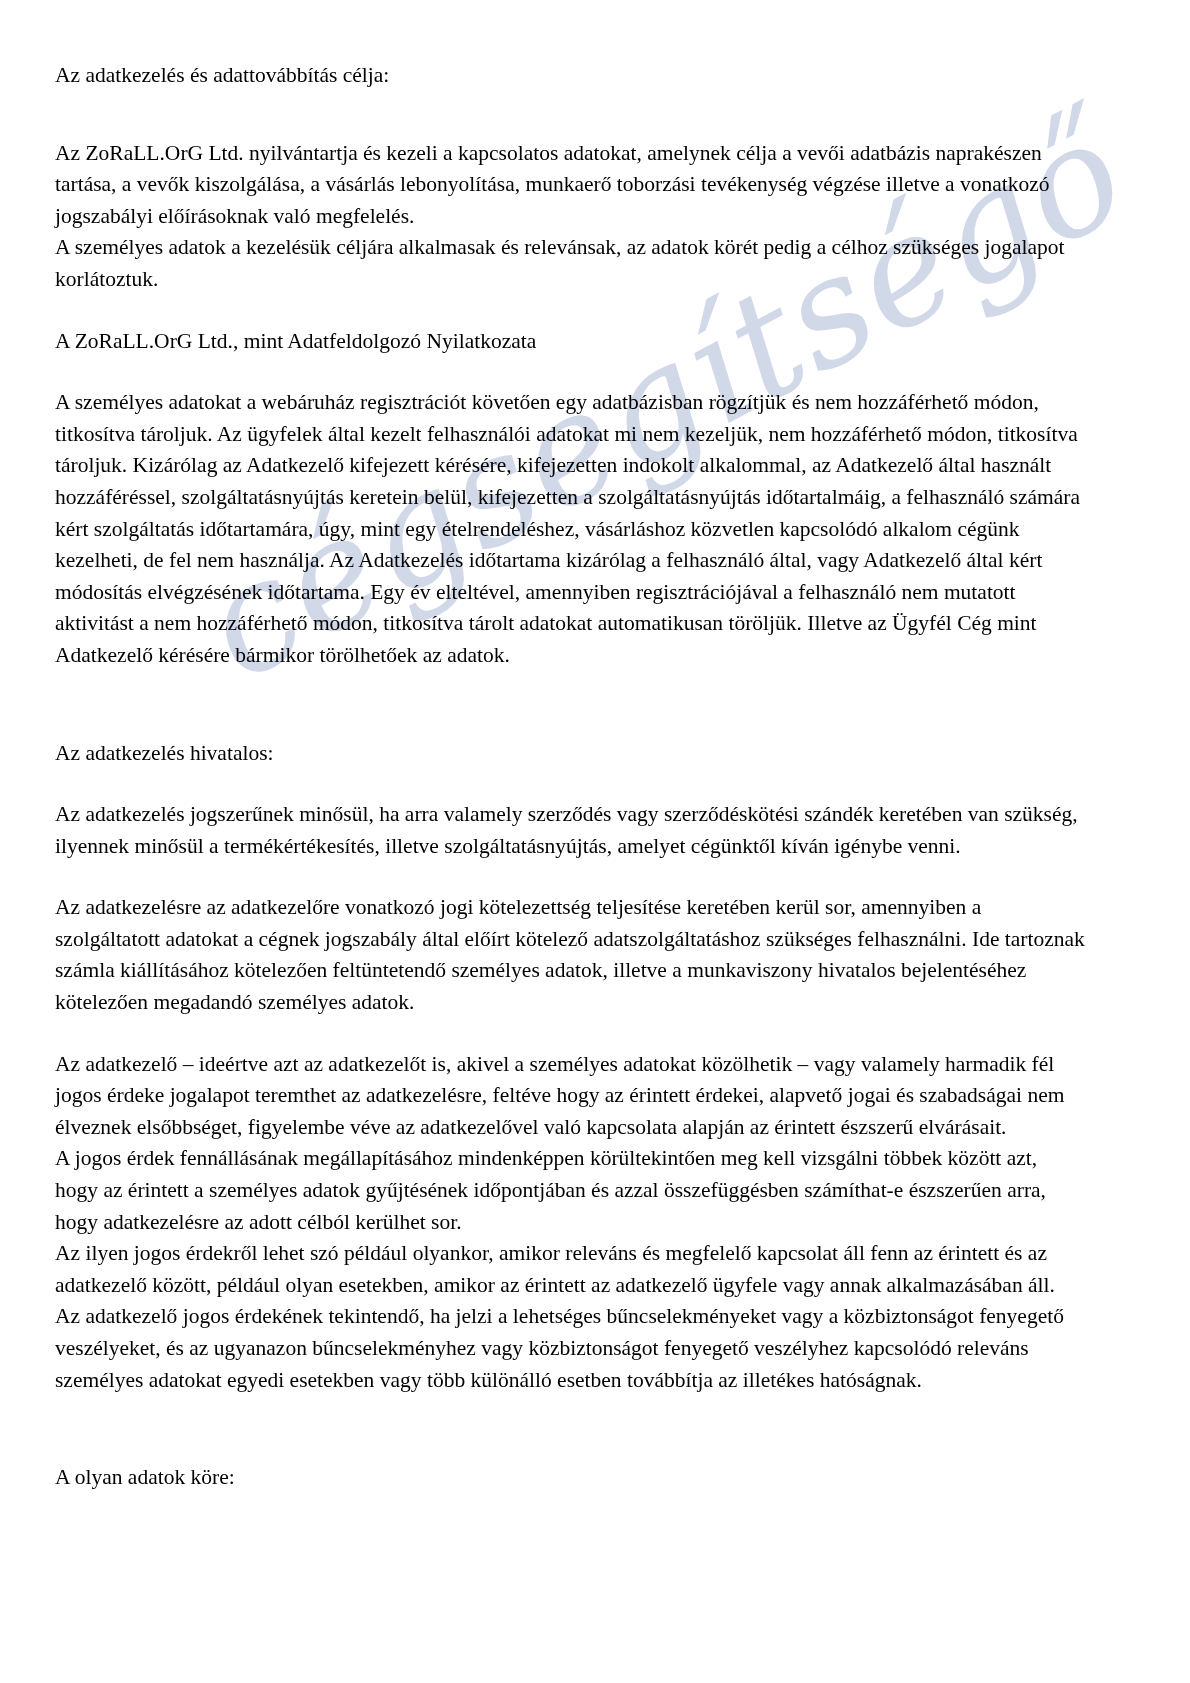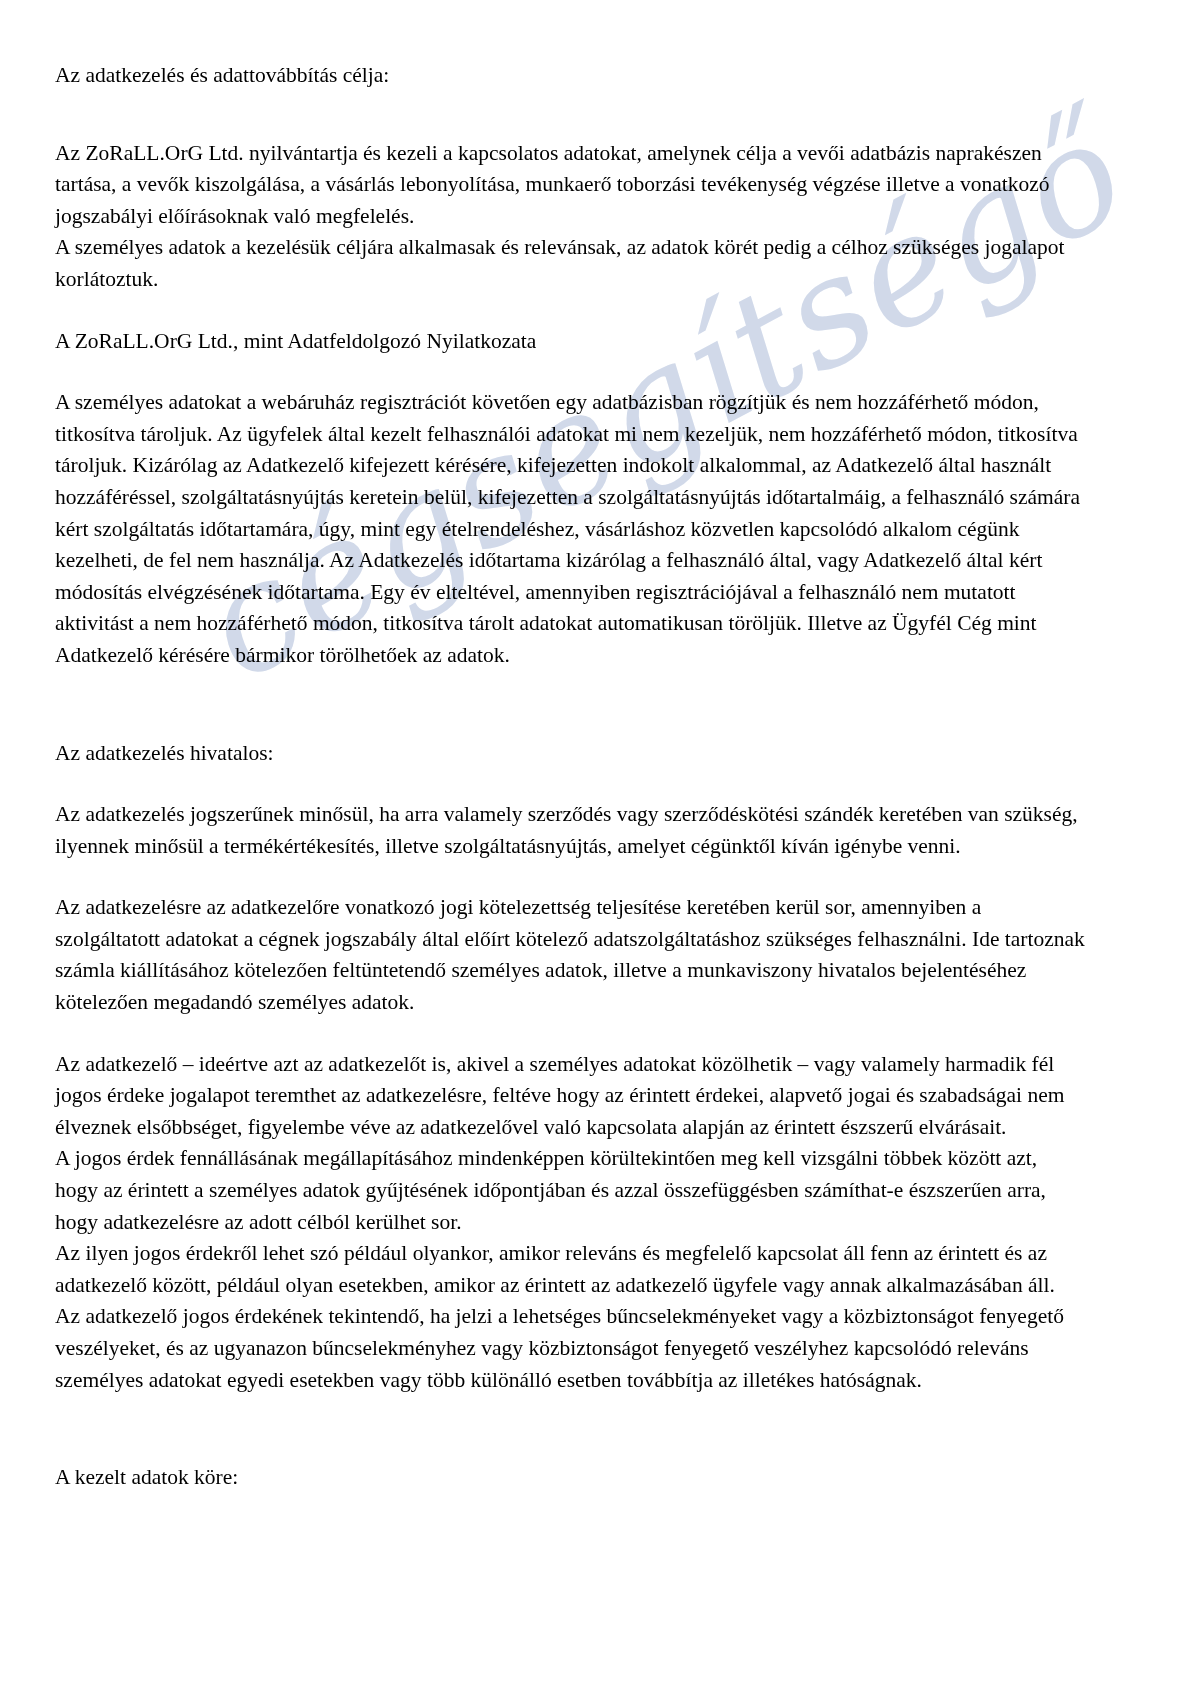--- a/index.html
+++ b/index.html
@@ -95,18 +95,18 @@
 
     <p class="block">Az adatkezelésre az adatkezelőre vonatkozó jogi kötelezettség teljesítése keretében kerül sor, amennyiben a szolgáltatott adatokat a cégnek jogszabály által előírt kötelező adatszolgáltatáshoz szükséges felhasználni. Ide tartoznak számla kiállításához kötelezően feltüntetendő személyes adatok, illetve a munkaviszony hivatalos bejelentéséhez kötelezően megadandó személyes adatok.</p>
     <div class="gap-md"></div>
 
     <p class="block">Az adatkezelő – ideértve azt az adatkezelőt is, akivel a személyes adatokat közölhetik – vagy valamely harmadik fél jogos érdeke jogalapot teremthet az adatkezelésre, feltéve hogy az érintett érdekei, alapvető jogai és szabadságai nem élveznek elsőbbséget, figyelembe véve az adatkezelővel való kapcsolata alapján az érintett észszerű elvárásait.</p>
     <p class="block">A jogos érdek fennállásának megállapításához mindenképpen körültekintően meg kell vizsgálni többek között azt, hogy az érintett a személyes adatok gyűjtésének időpontjában és azzal összefüggésben számíthat-e észszerűen arra, hogy adatkezelésre az adott célból kerülhet sor.</p>
     <p class="block">Az ilyen jogos érdekről lehet szó például olyankor, amikor releváns és megfelelő kapcsolat áll fenn az érintett és az adatkezelő között, például olyan esetekben, amikor az érintett az adatkezelő ügyfele vagy annak alkalmazásában áll.</p>
     <p class="block">Az adatkezelő jogos érdekének tekintendő, ha jelzi a lehetséges bűncselekményeket vagy a közbiztonságot fenyegető veszélyeket, és az ugyanazon bűncselekményhez vagy közbiztonságot fenyegető veszélyhez kapcsolódó releváns személyes adatokat egyedi esetekben vagy több különálló esetben továbbítja az illetékes hatóságnak.</p>
     <div class="gap-xl"></div>
 
-    <p class="block">A kezelt adatok köre:</p>
+    <p class="block">A olyan adatok köre:</p>
     <div class="gap-md"></div>
 
 
   </div>
 </div>
 
 </body></html>

